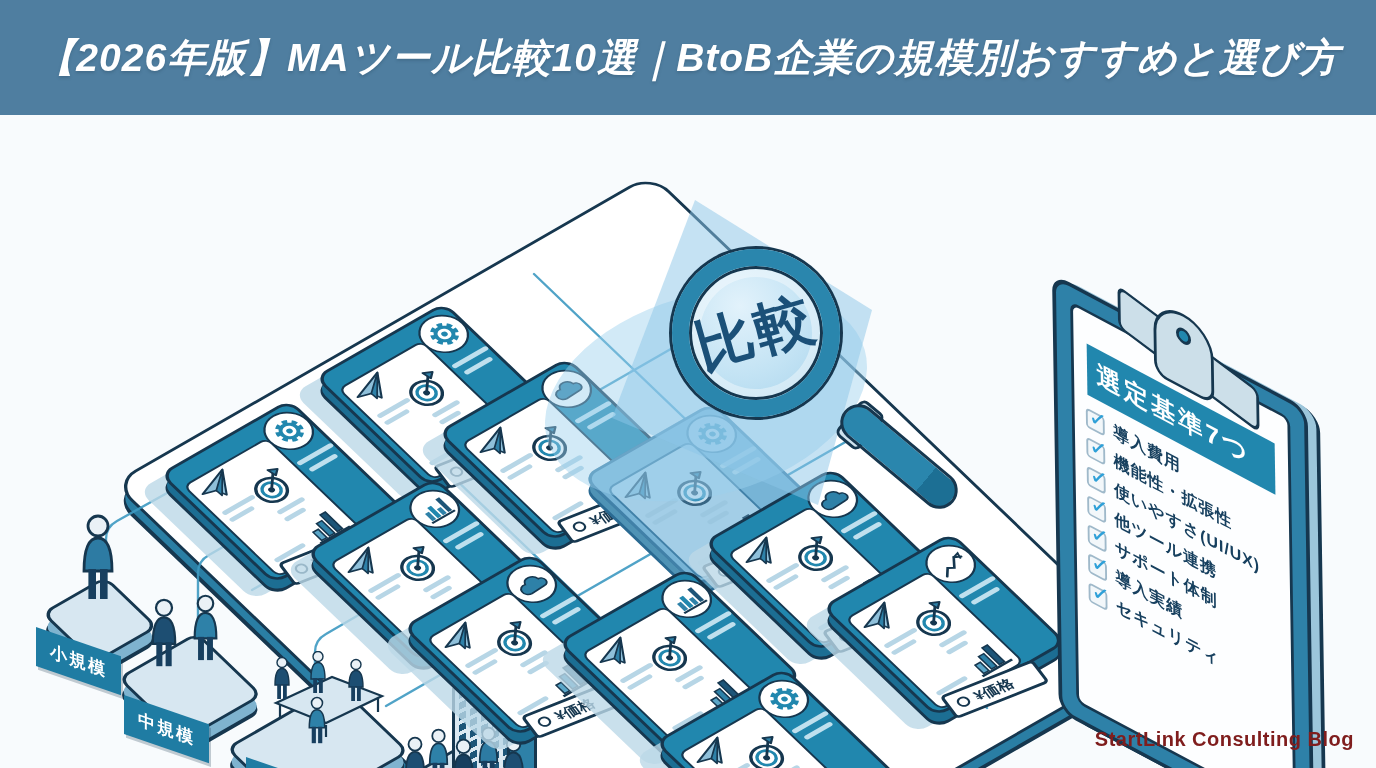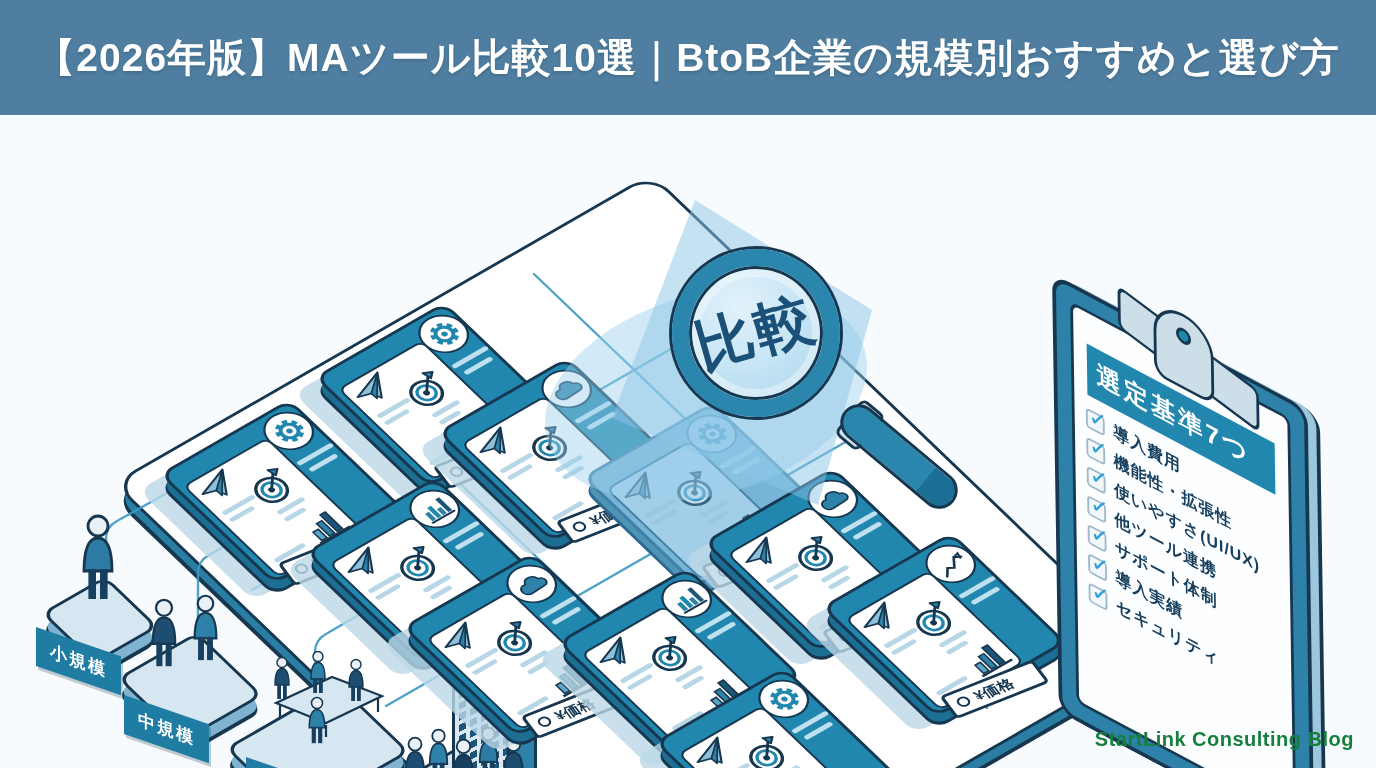--- a/index.html
+++ b/index.html
@@ -4,21 +4,21 @@
 <style>
   * { margin:0; padding:0; box-sizing:border-box; }
   html,body { width:1376px; height:768px; overflow:hidden; }
   body { font-family:"Liberation Sans","DejaVu Sans",sans-serif; background:#f8fbfd; }
 
   .page { width:1376px; height:768px; position:relative; overflow:hidden; background:#f8fbfd; }
 
   
   .banner { height:115px; background:#4f7ea0; display:flex; align-items:center; justify-content:center; }
   .banner h1 { color:#ffffff; font-size:39px; font-weight:800; letter-spacing:1px; white-space:nowrap;
-               text-shadow:0 2px 3px rgba(30,60,80,.25); }
+               text-shadow:0 2px 3px rgba(30,60,80,.25);font-style:italic; }
 
   
   .scene { position:relative; width:1376px; height:653px; overflow:hidden; }
 
   
   .board { position:absolute; left:112px; top:368px; width:620px; height:700px;
            transform:matrix(0.87,-0.5,0.72,0.69,0,0); transform-origin:0 0;
            background:#ffffff; border:3px solid #16374f; border-radius:26px;
            box-shadow:-8px 10px 0 -1px #2a7ea4, -11px 13px 0 0 #16374f; z-index:1; }
 
@@ -115,21 +115,21 @@
                background:#2187ae; border:3px solid #16374f; }
   .cb-title { margin:32px 14px 12px 14px; background:#2187ae; color:#ffffff; font-size:26px; font-weight:800;
               letter-spacing:3px; padding:9px 10px; white-space:nowrap; }
   .cb-list { list-style:none; margin:0 6px 0 12px; }
   .cb-list li { display:flex; align-items:center; gap:9px; margin-bottom:7px; }
   .cbx { position:relative; width:20px; height:20px; background:#f2f7fa; border:2.5px solid #9fb9ca;
          border-radius:4px; flex:none; }
   .cbx-check { position:absolute; left:1px; top:-10px; font-size:24px; font-weight:800; color:#2ea0d8; }
   .cb-label { font-size:17px; font-weight:700; color:#17405f; white-space:nowrap; letter-spacing:1px; }
 
-  .footer-brand { position:absolute; right:22px; top:613px; color:#15803d; font-size:20px; font-weight:600;
+  .footer-brand { position:absolute; right:22px; top:613px; color:#7f1d1d; font-size:20px; font-weight:600;
                   letter-spacing:.5px; z-index:50; }
 </style>
 </head>
 <body>
 
 <div class="page">
 
   <header class="banner">
     <h1>【2026年版】MAツール比較10選｜BtoB企業の規模別おすすめと選び方</h1>
   </header>

